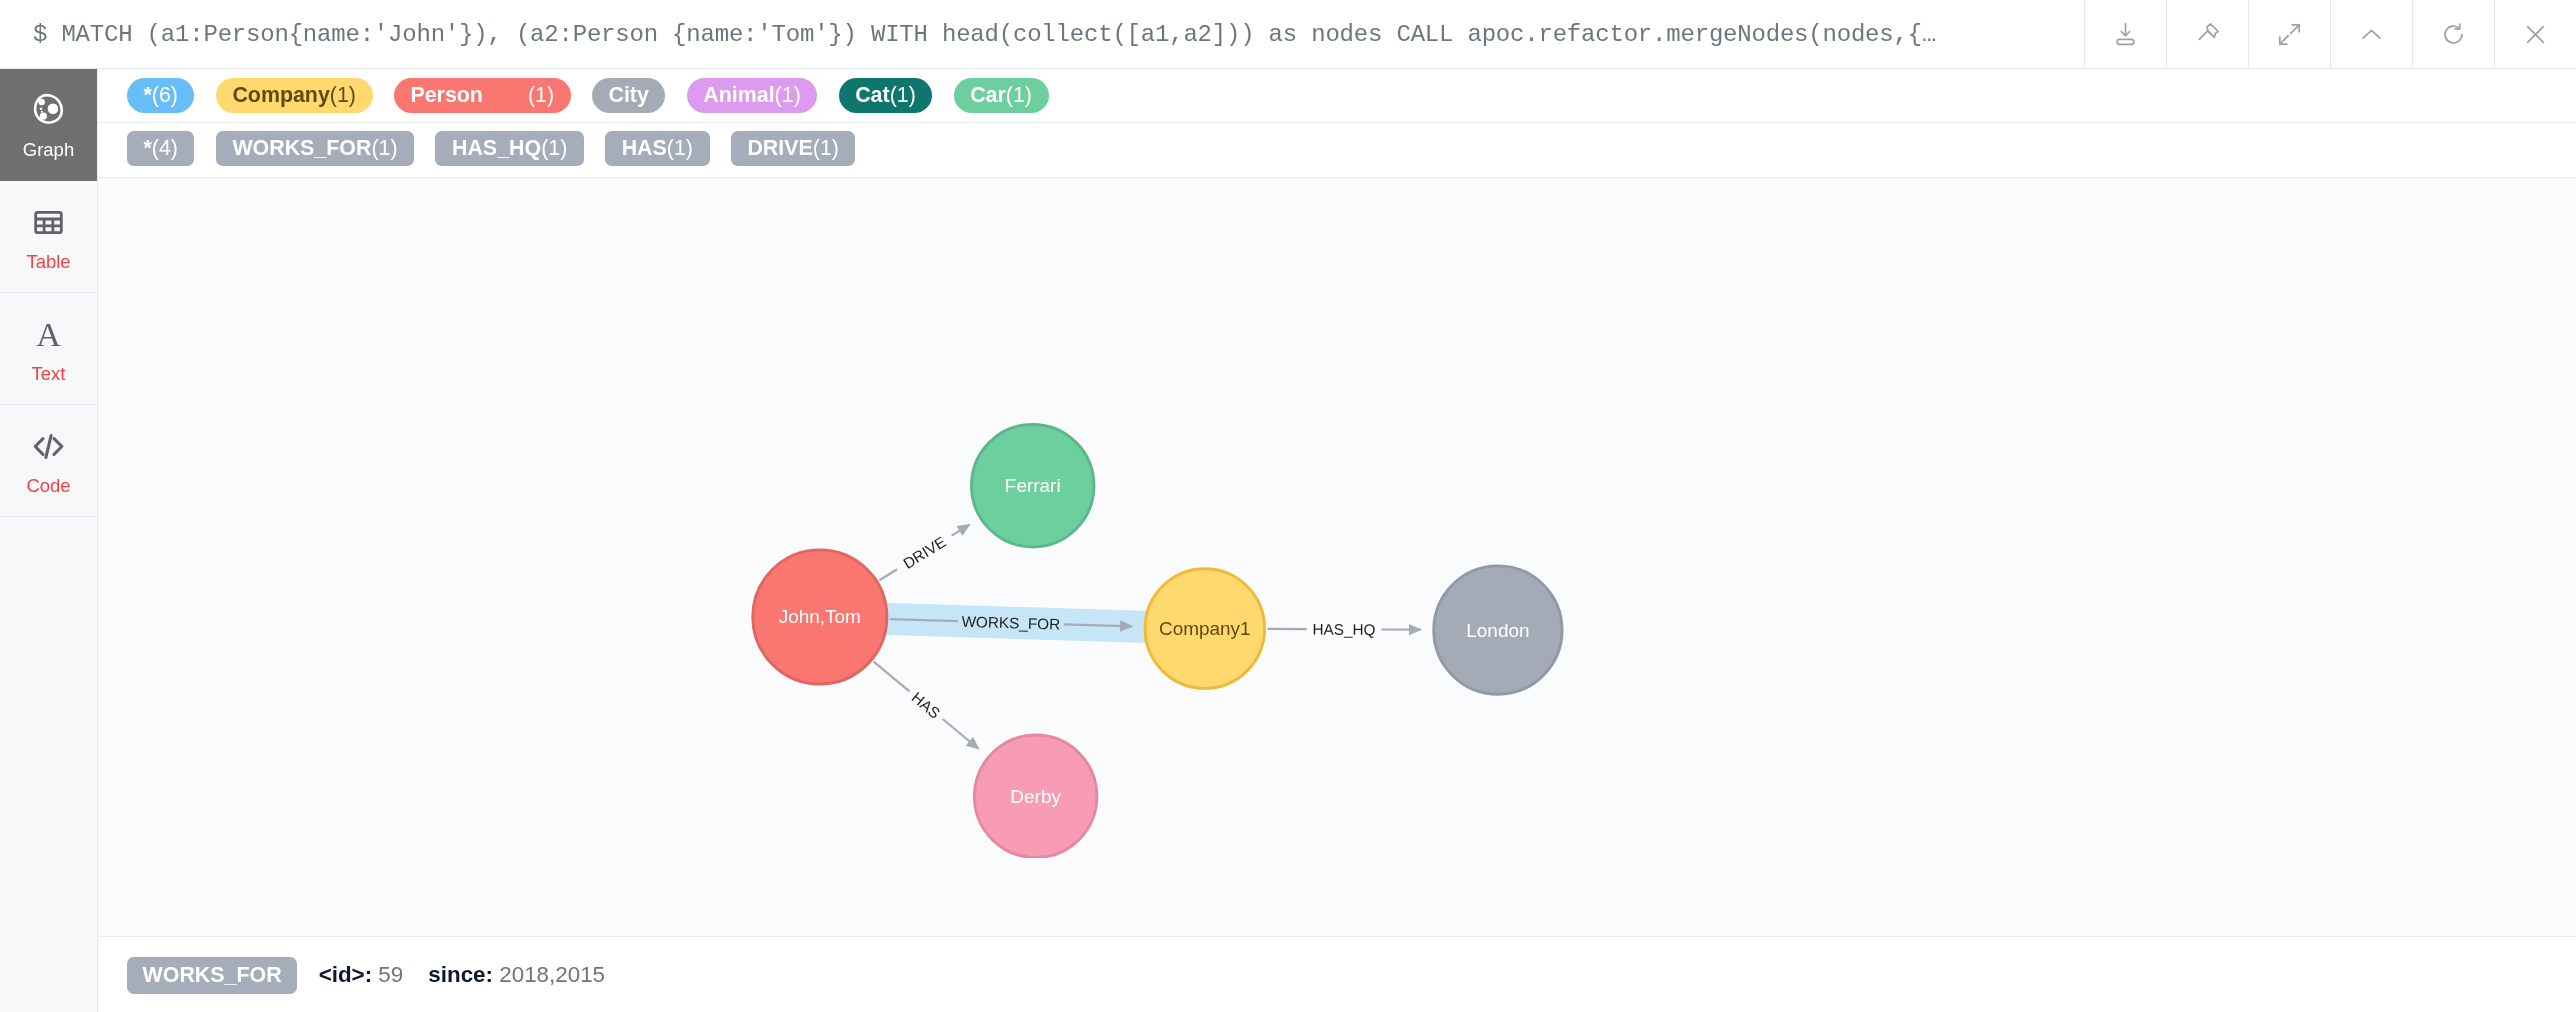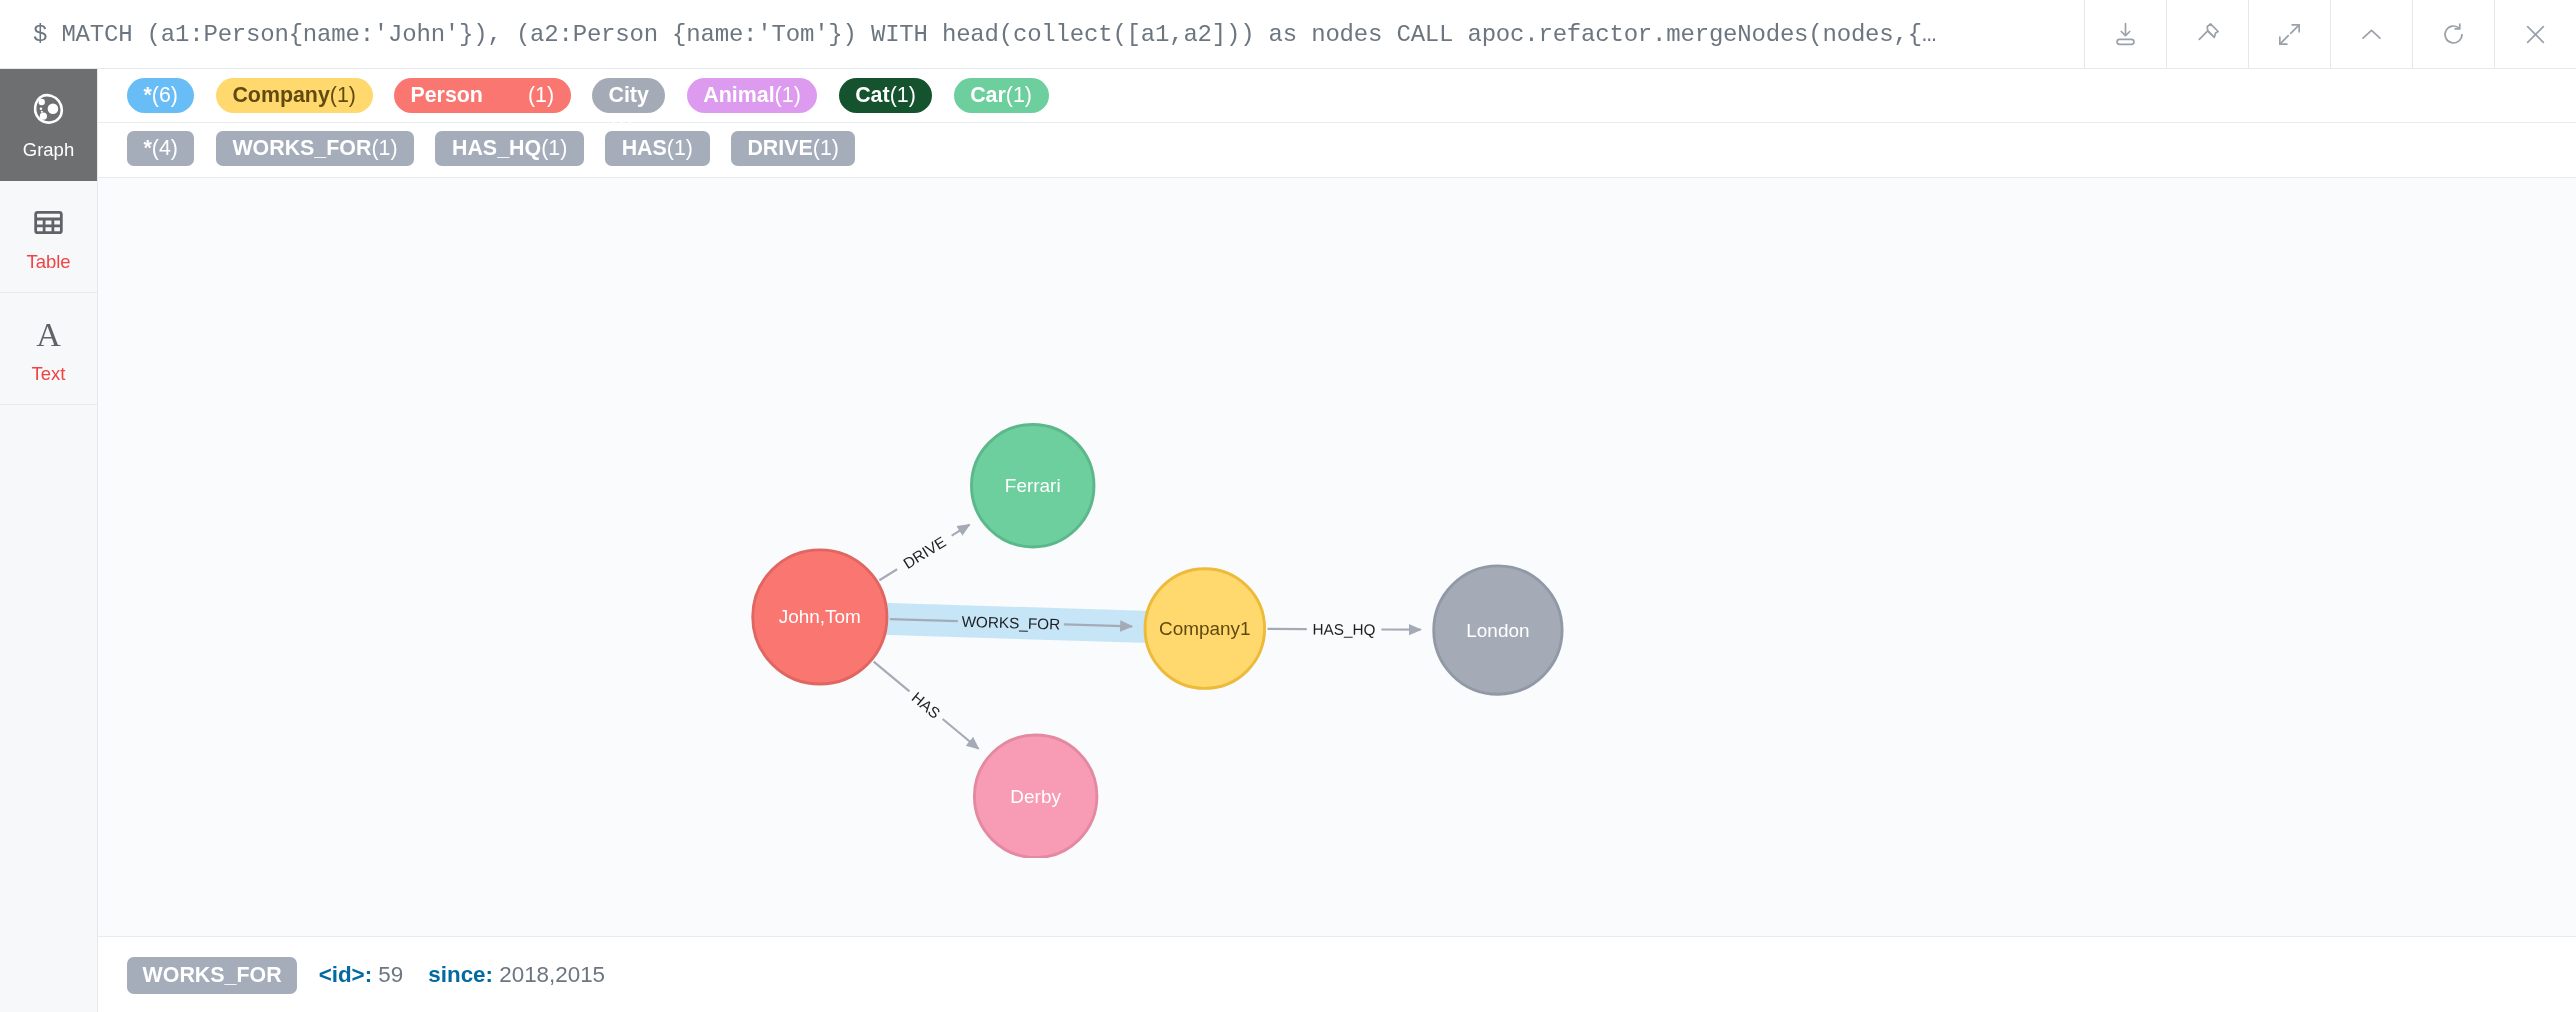--- a/index.html
+++ b/index.html
@@ -105,21 +105,21 @@
     display:flex;align-items:center;
     padding-left:29px;gap:21.4px;
   }
   .st-chip{
     display:inline-flex;align-items:center;
     height:37px;padding:0 15.6px;border-radius:6.8px;
     background:#a5adbb;color:#ffffff;
     font-size:21.4px;font-weight:bold;white-space:nowrap;
   }
   .st-props{display:flex;align-items:baseline;gap:25px;font-size:22.4px;color:#6c7680;}
-  .st-prop b{color:#0369a1;font-weight:bold;}
+  .st-prop b{color:#0f172a;font-weight:bold;}
   .st-prop span{color:#6c7680;text-align:center;}
 </style>
 </head>
 <body>
 
 <div class="frame">
 
   <div class="querybar">
     <div class="query-text">
       <span>$</span>&nbsp;<span>MATCH (a1:Person{name:'John'}), (a2:Person {name:'Tom'}) WITH head(collect([a1,a2])) as nodes CALL apoc.refactor.mergeNodes(nodes,{…</span>
@@ -204,20 +204,30 @@
 
       <div class="side-item">
         <span class="side-ico">
           <svg width="39" height="39" viewBox="0 0 24 24">
             <text x="12" y="19" text-anchor="middle" font-family="'Liberation Serif',serif" font-size="21" fill="#5f6368">A</text>
           </svg>
         </span>
         <span class="side-label">Text</span>
       </div>
 
+      <div class="side-item">
+        <span class="side-ico">
+          <svg width="39" height="39" viewBox="0 0 24 24" fill="none" stroke="#5f6368" stroke-width="1.9" stroke-linecap="round" stroke-linejoin="round">
+            <path d="M8.6 7.2L3.8 12l4.8 4.8"></path>
+            <path d="M15.4 7.2L20.2 12l-4.8 4.8"></path>
+            <path d="M13.6 5.3l-3.2 13.4"></path>
+          </svg>
+        </span>
+        <span class="side-label">Code</span>
+      </div>
 
       <div class="side-fill"></div>
     </div>
 
     <div class="panel">
 
       <div class="chiprow" id="label-chips">
           <span class="chip" style="background: rgb(104, 189, 246); color: rgb(255, 255, 255);">
             <span>*</span>
             <span class="cnt">(6)</span>
@@ -231,21 +241,21 @@
             <span class="cnt">(1)</span>
           </span>
           <span class="chip" style="background: rgb(165, 171, 182); color: rgb(255, 255, 255); flex-direction: column;">
             <span>City</span>
             <span class="cnt">(1)</span>
           </span>
           <span class="chip" style="background: rgb(221, 155, 240); color: rgb(255, 255, 255);">
             <span>Animal</span>
             <span class="cnt">(1)</span>
           </span>
-          <span class="chip" style="background: #14532d; color: rgb(255, 255, 255); justify-content: flex-end;">
+          <span class="chip" style="background: #0f766e; color: rgb(255, 255, 255); justify-content: flex-end;">
             <span>Cat</span>
             <span class="cnt">(1)</span>
           </span>
           <span class="chip" style="background: rgb(109, 206, 158); color: rgb(255, 255, 255);">
             <span>Car</span>
             <span class="cnt">(1)</span>
           </span>
         </div>
       <div class="chiprow rels" id="rel-chips">
           <span class="chip rect" style="background: rgb(165, 173, 187); color: rgb(255, 255, 255);">

